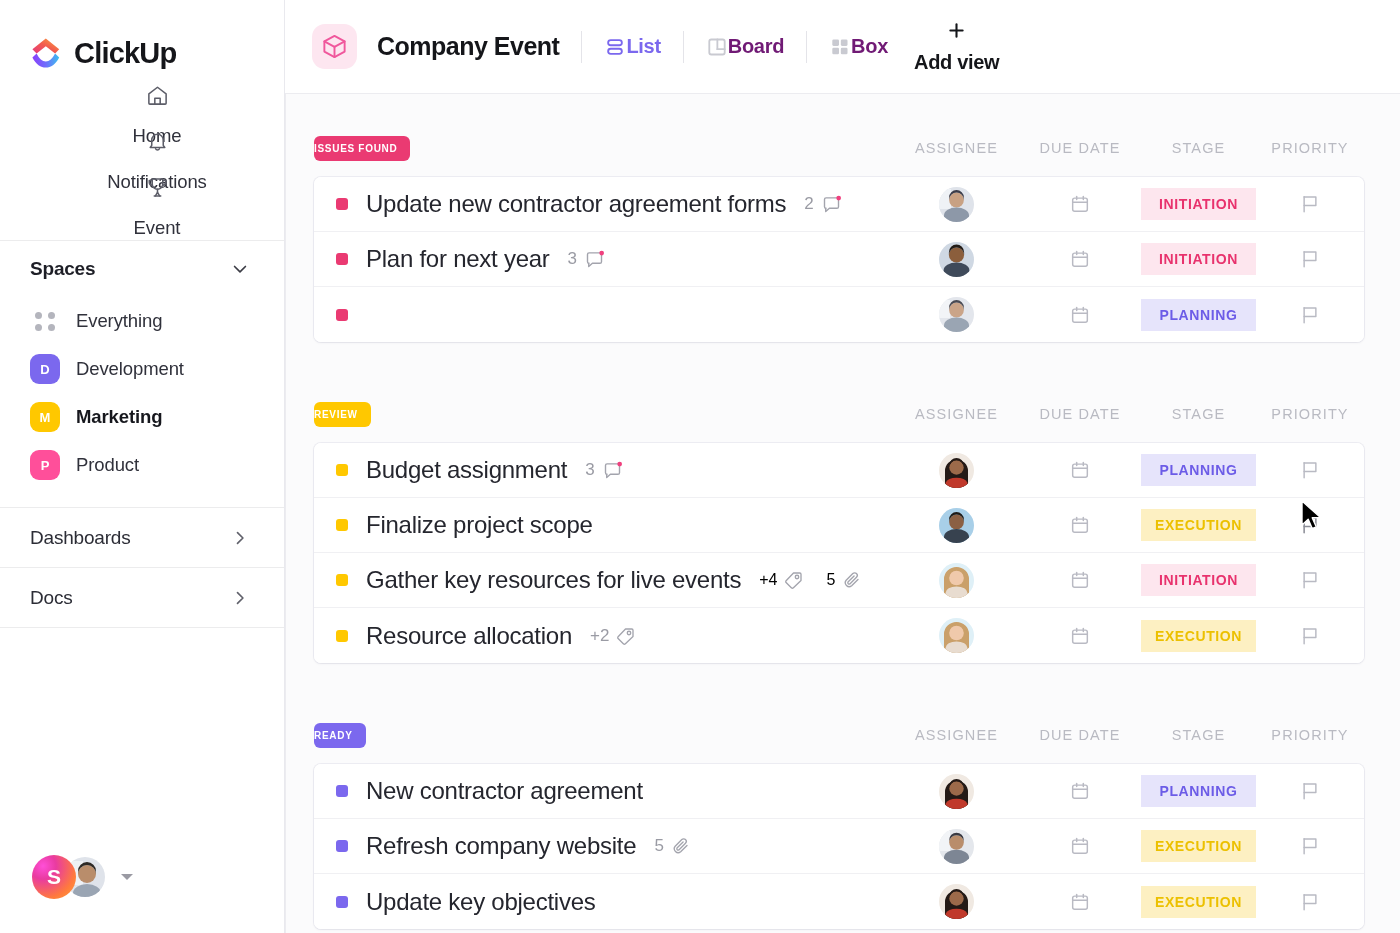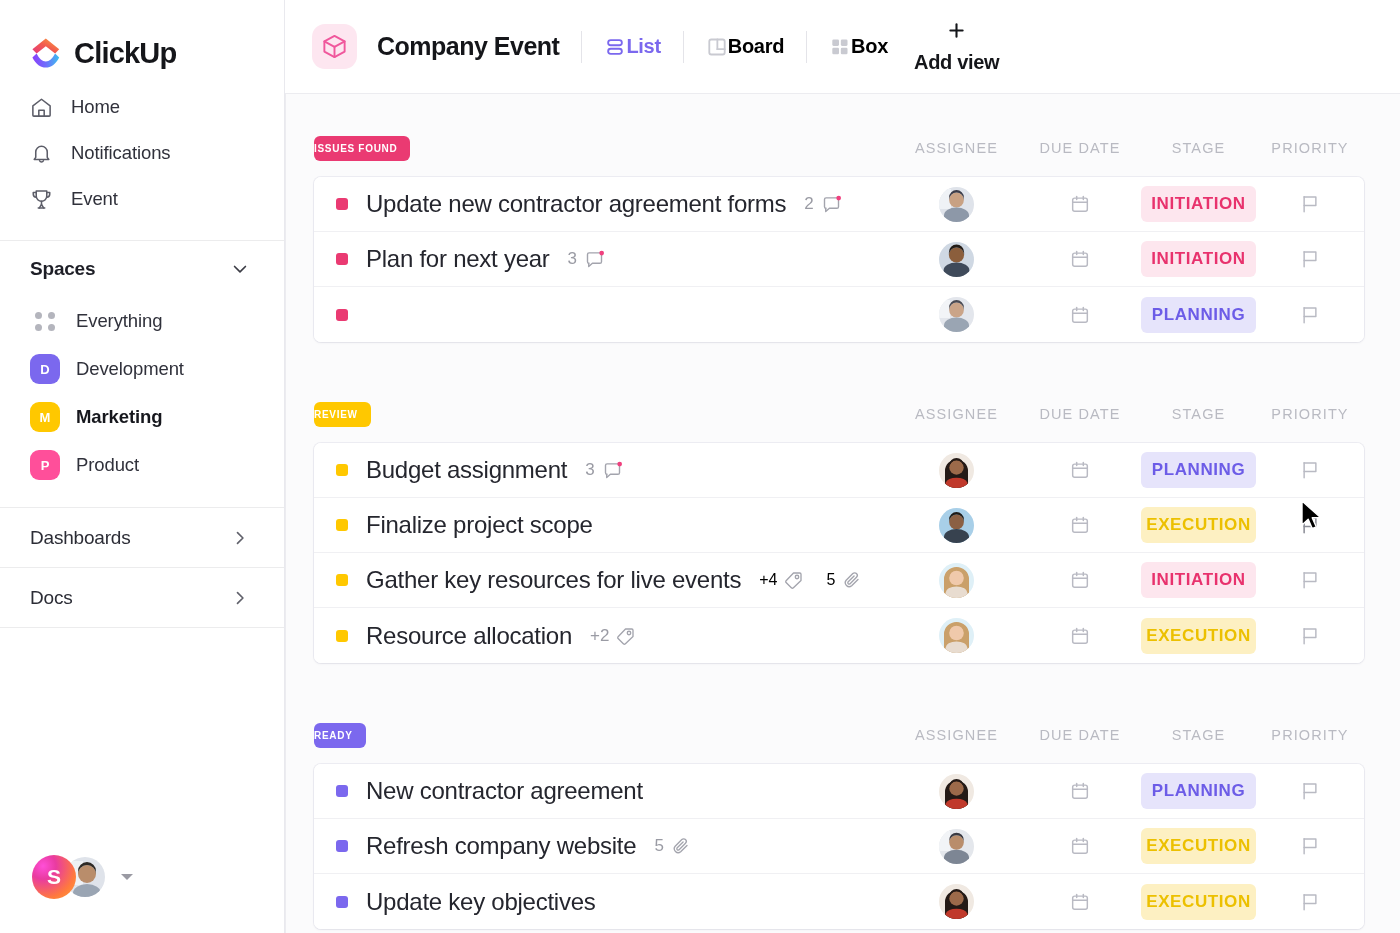--- a/index.html
+++ b/index.html
@@ -20,21 +20,21 @@
     flex: 0 0 285px;
     position: relative;
   }
   .logo-row { display: flex; align-items: center; gap: 11px; padding: 28px 0 0 29px; height: 78px; }
   .logo-mark { width: 34px; height: 34px; position: relative; }
   .logo-text { font-size: 29px; font-weight: 700; letter-spacing: -0.8px; color: #15161a; }
 
   .nav-top { padding: 6px 0 0 0; }
   .nav-item {
     display: flex; align-items: center; gap: 18px;
-    height: 46px; padding-left: 30px; cursor: pointer;
+    height: 46px; padding-left: 30px; cursor: pointer; flex-direction: column;
   }
   .nav-item .ico { width: 23px; height: 23px; display: flex; align-items: center; justify-content: center; }
   .nav-item .lbl { font-size: 18.5px; color: #30313b; letter-spacing: -0.1px; }
 
   .divider { height: 1px; background: #ececed; margin: 18px 0 0 0; }
 
   .spaces-head {
     display: flex; align-items: center; justify-content: space-between;
     padding: 0 34px 0 30px; height: 56px; cursor: pointer;
   }
@@ -77,21 +77,21 @@
   
   .main { flex: 1; display: flex; flex-direction: column; background: #ffffff; position: relative; }
   .topbar { height: 93px; display: flex; align-items: center; padding: 0 0 0 27px; background: #fff; }
   .cube-badge {
     width: 45px; height: 45px; border-radius: 13px; background: #fde6f0;
     display: flex; align-items: center; justify-content: center; flex: 0 0 45px;
   }
   .proj-title { font-size: 25px; font-weight: 700; color: #15161a; margin-left: 20px; letter-spacing: -0.5px; white-space: nowrap; }
   .vsep { width: 1px; height: 32px; background: #e4e4e9; margin: 0 22px; flex: 0 0 1px; }
   .view-tab { display: flex; align-items: center; gap: 0; cursor: pointer; white-space: nowrap; }
-  .view-tab .vlbl { font-size: 20px; font-weight: 600; color: #000000; letter-spacing: -0.3px; }
+  .view-tab .vlbl { font-size: 20px; font-weight: 600; color: #701a75; letter-spacing: -0.3px; }
   .view-tab.active .vlbl { color: #7b68ee; }
   .addview { display: flex; align-items: center; gap: 10px; margin-left: 26px; cursor: pointer; white-space: nowrap; flex-direction: column; }
   .addview .vlbl { font-size: 20px; font-weight: 700; color: #15161a; letter-spacing: -0.3px; }
 
   .content {
     flex: 1; background: #fbfbfc;
     border-top: 1px solid #ececf0; border-left: 1px solid #ececf0;
     padding: 0 0 0 0; overflow: hidden;
   }
 
@@ -132,22 +132,22 @@
   .cells { margin-left: auto; display: flex; align-items: center; }
   .cell { display: flex; align-items: center; justify-content: center; }
   .cell.assignee { width: 125px; }
   .cell.duedate  { width: 122px; }
   .cell.stage    { width: 115px; }
   .cell.priority { width: 108px; }
 
   .avatar { width: 35px; height: 35px; border-radius: 50%; overflow: hidden; position: relative; }
 
   .stage-tag {
-    font-size: 17px; font-weight: 700; letter-spacing: 0.6px;
-    padding: 8px 0; border-radius: 6px; width: 130px; text-align: center;
+    font-size: 14px; font-weight: 700; letter-spacing: 0.6px;
+    padding: 8px 0; border-radius: 0; width: 130px; text-align: center;
   }
 
   .cursor { position: absolute; left: 1300px; top: 500px; width: 24px; height: 32px; pointer-events: none; z-index: 50; }
 
   svg { display: block; }
 </style>
 </head>
 <body>
 
 <div id="app">

